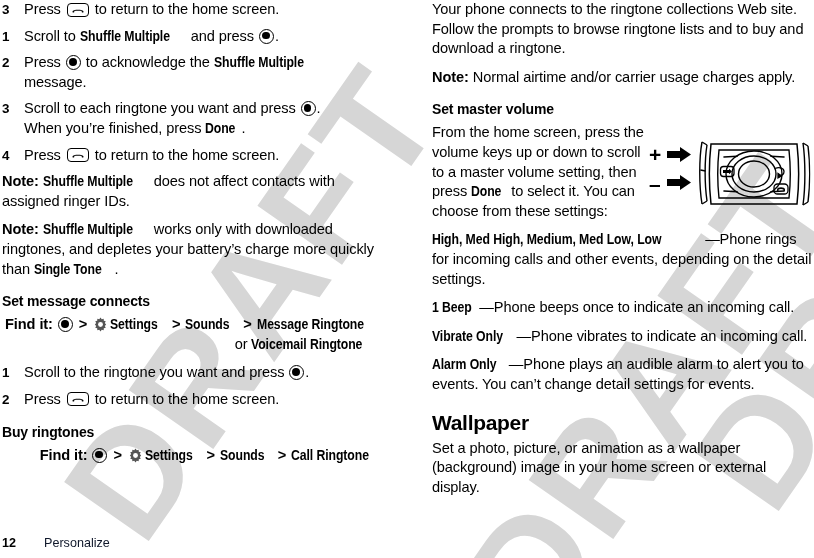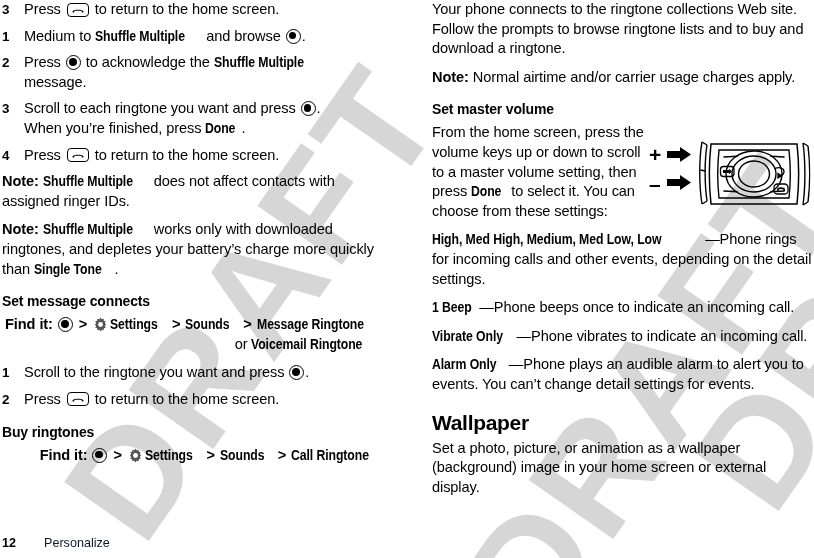--- a/index.html
+++ b/index.html
@@ -191,23 +191,23 @@
         <svg class="hs" viewBox="0 0 28 16">
             <path d="M3 9 C3 4, 25 4, 25 9 L25 10 C25 11.5 21.5 11.5 21.5 10 L21.5 8.4 C19 7.2 9 7.2 6.5 8.4 L6.5 10 C6.5 11.5 3 11.5 3 10 Z" fill="#000"></path>
           </svg>
       </span>
       <span>to return to the home screen.</span>
     </div>
 
 
     <div class="step">
       <span class="num">1</span>
-      <span>Medium to</span>
+      <span>Scroll to</span>
       <span class="ui">Shuffle Multiple</span>
-      <span>and browse</span>
+      <span>and press</span>
       <span class="ico ico-center"></span><span>.</span>
     </div>
 
     <div class="step">
       <span class="num">2</span>
       <span>Press</span>
       <span class="ico ico-center"></span>
       <span>to acknowledge the</span>
       <span class="ui">Shuffle Multiple</span>
       <span>message.</span>

